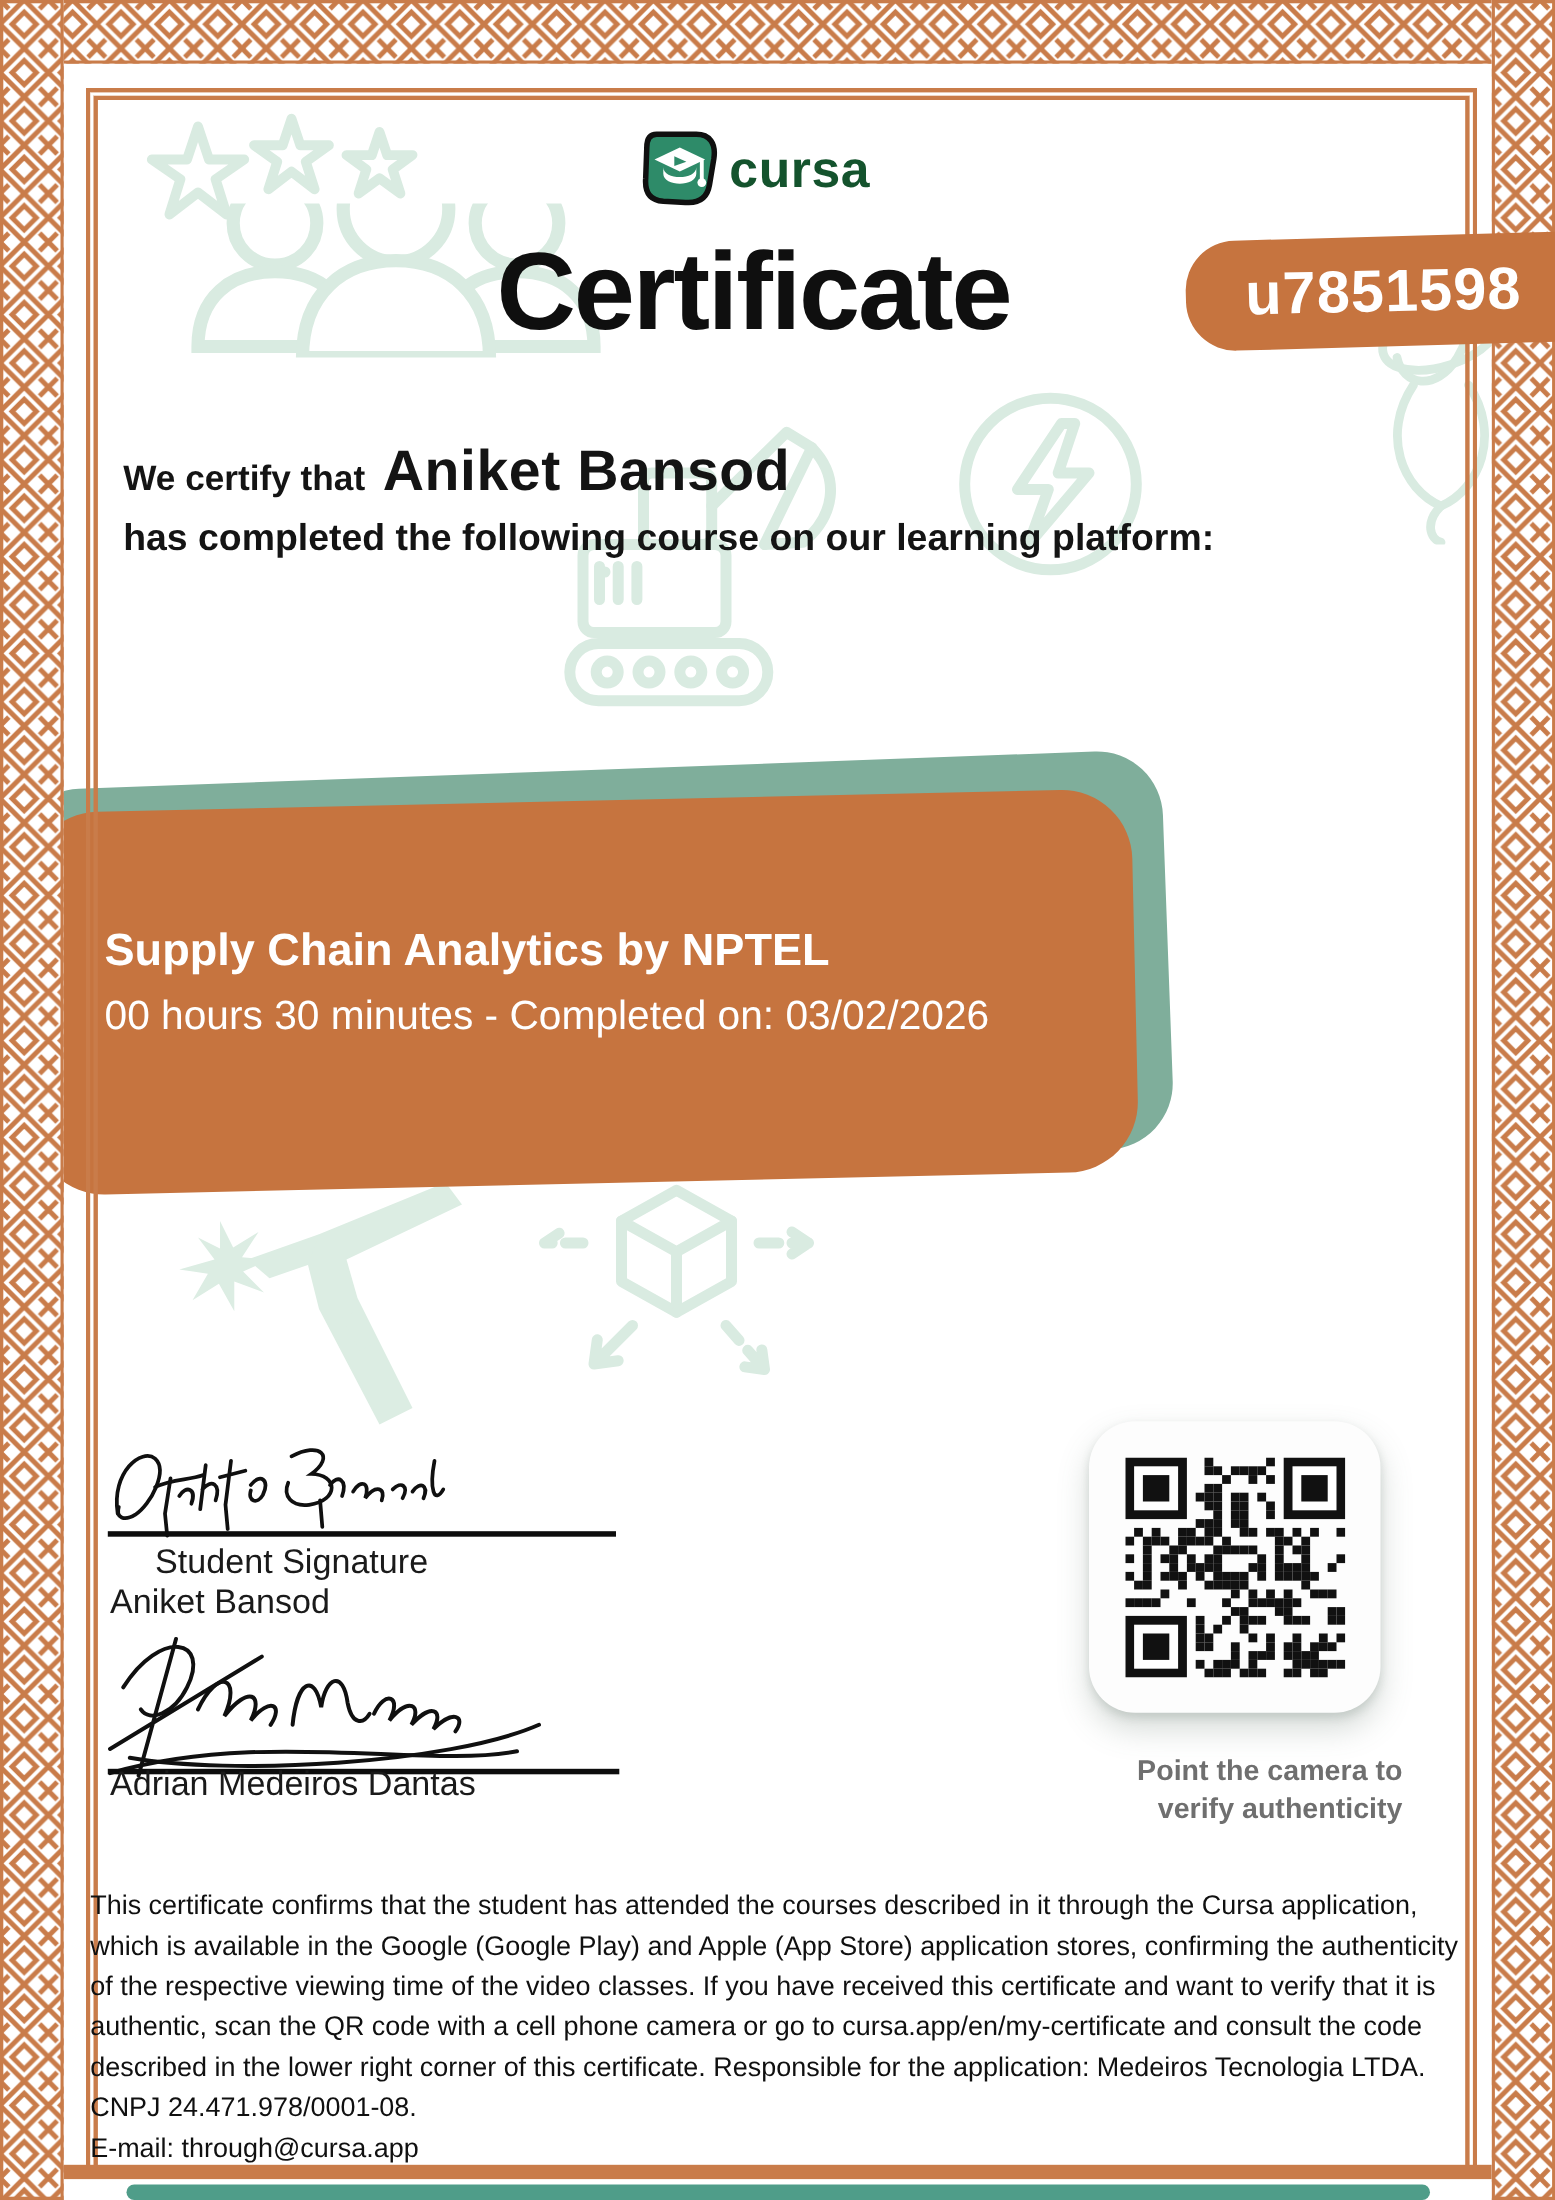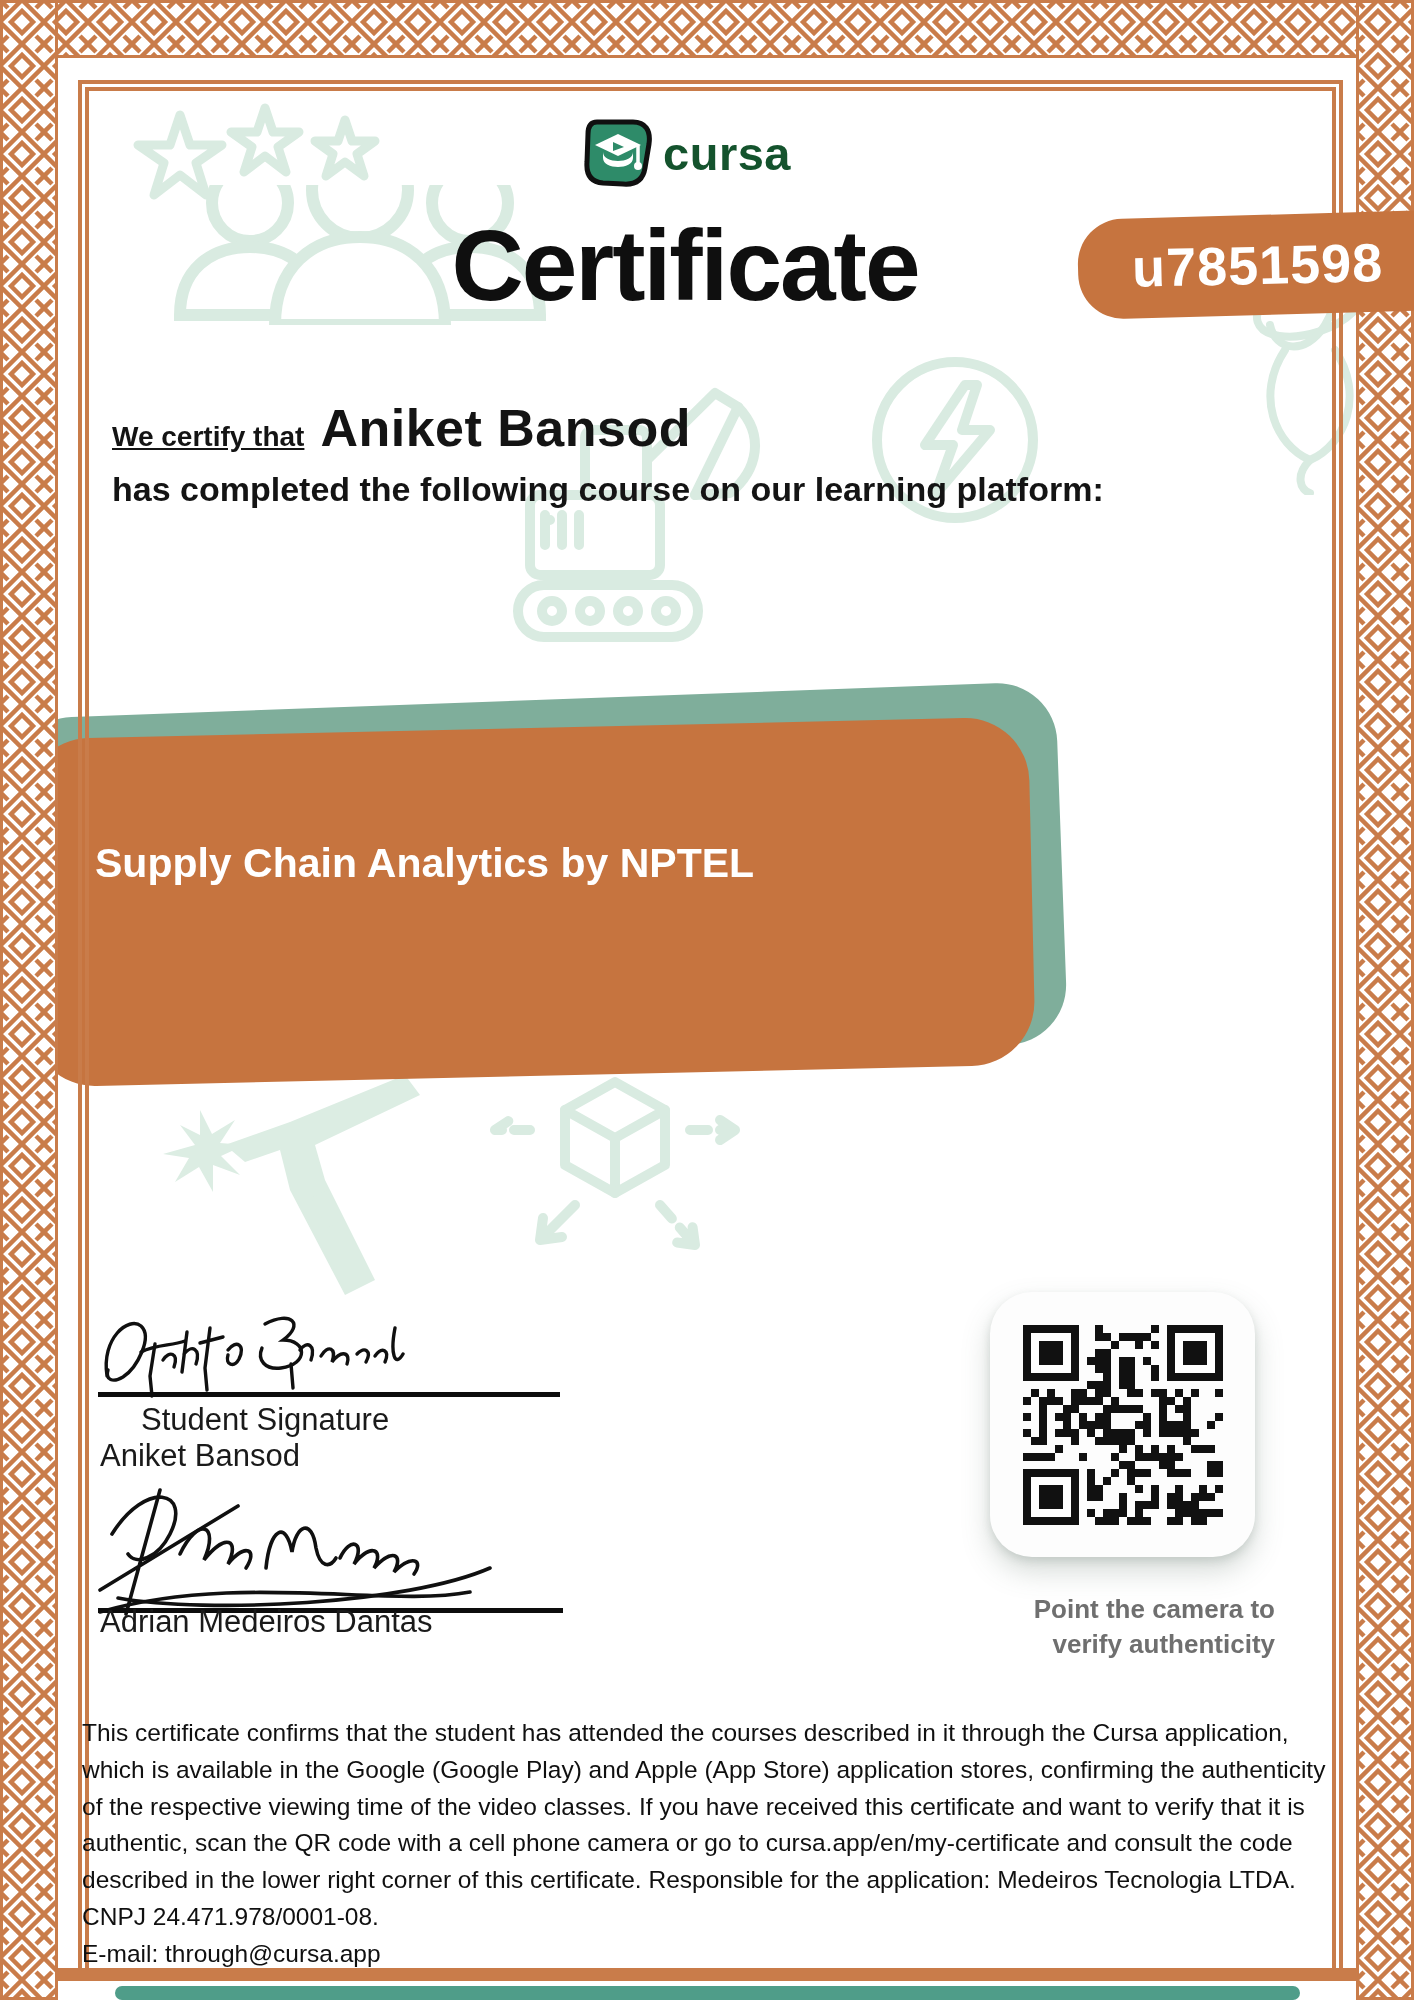--- a/index.html
+++ b/index.html
@@ -23,21 +23,21 @@
   .cert-title{position:absolute;left:0;width:1414px;top:208px;text-align:center;transform:translateX(-22px);
               font-size:100px;font-weight:800;letter-spacing:-2px;color:#0f0f0f;z-index:10;}
   .id-badge{position:absolute;left:1078px;top:215px;width:360px;height:100px;background:#C6743F;
             border-radius:45px 0 0 45px;transform:rotate(-1.6deg);z-index:12;
             display:flex;align-items:center;justify-content:center;}
   .id-badge span{font-size:54px;font-weight:700;color:#fff;letter-spacing:1px;transform:rotate(0.3deg);}
 
   
   .intro{position:absolute;left:112px;top:398px;z-index:10;}
   .intro-l1{display:flex;align-items:baseline;gap:16px;}
-  .intro-prefix{font-size:28px;font-weight:600;text-decoration:underline;}
+  .intro-prefix{font-size:32px;font-weight:600;}
   .student-name{font-size:52px;font-weight:600;letter-spacing:0.5px;}
   .intro-l2{margin-top:12px;font-size:34px;font-weight:600;}
 
   
   .banner-underlay{position:absolute;left:18px;top:700px;width:1044px;height:362px;background:#7FAE9B;
                    border-radius:60px;transform:rotate(-2.1deg);z-index:3;}
   .banner{position:absolute;left:28px;top:728px;width:1004px;height:348px;background:#C6743F;
           border-radius:64px;transform:rotate(-1.3deg);z-index:4;}
   .course-name{position:absolute;left:95px;top:840px;font-size:41px;font-weight:700;color:#fff;z-index:5;}
   .course-details{position:absolute;left:95px;top:902px;font-size:37px;font-weight:400;color:#fff;z-index:5;}
@@ -204,20 +204,21 @@
     <div class="intro-l1">
       <span class="intro-prefix">We certify that</span>
       <span class="student-name">Aniket Bansod</span>
     </div>
     <div class="intro-l2">has completed the following course on our learning platform:</div>
   </div>
 
   <div class="banner-underlay"></div>
   <div class="banner"></div>
   <div class="course-name">Supply Chain Analytics by NPTEL</div>
+  <div class="course-details">00 hours 30 minutes - Completed on: 03/02/2026</div>
 
   <svg class="sig-svg" style="left:95px;top:1310px;" width="310" height="96" viewBox="0 0 310 96" aria-label="Aniket Bansod">
     <g fill="none" stroke="#101010" stroke-width="3.4" stroke-linecap="round">
       <path d="M12 66 C 6 28 34 6 46 16 C 58 27 42 58 28 67 C 18 73 10 70 13 60"></path>
       <path d="M46 42 C 62 34 76 36 90 31"></path>
       <path d="M60 34 L 55 66 M 55 66 L 57 86"></path>
       <path d="M68 50 C 74 40 84 43 79 57"></path>
       <path d="M92 22 L 87 62 M 89 44 C 97 34 106 39 101 54"></path>
       <path d="M115 18 L 110 58 M 110 58 L 112 80 M 105 33 L 128 27"></path>
       <path d="M133 40 C 141 29 151 35 144 49 C 139 58 130 55 133 45"></path>

